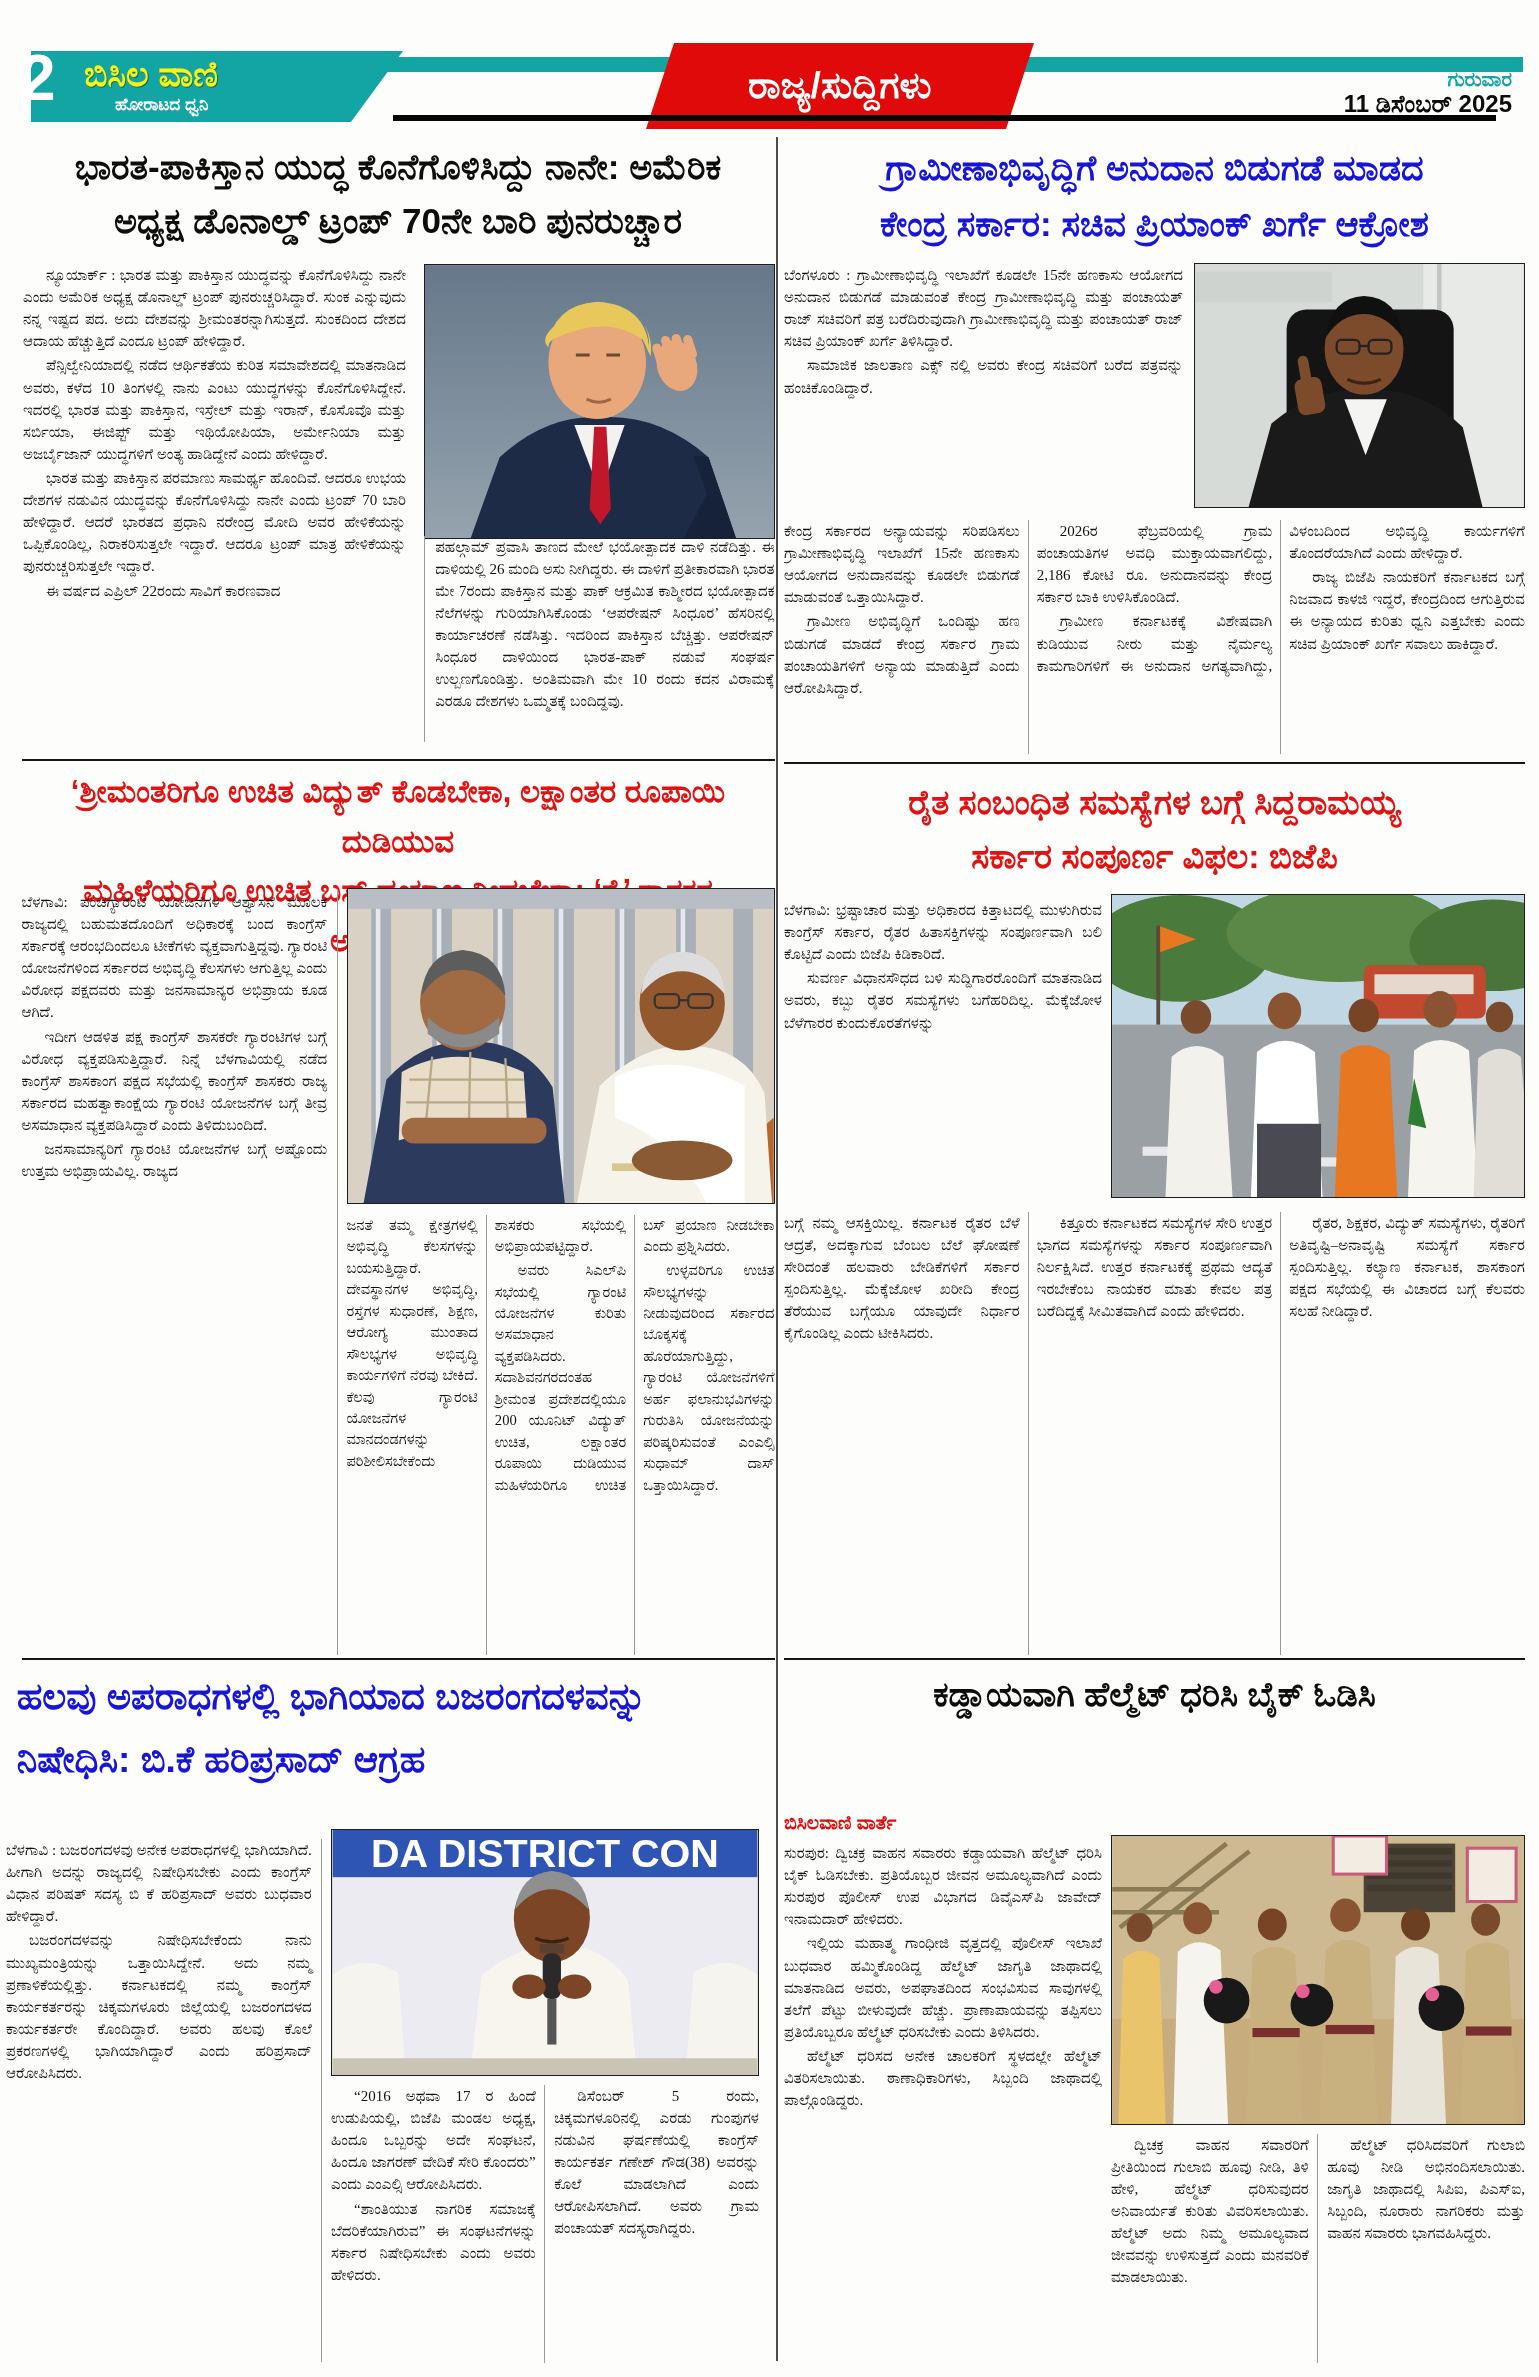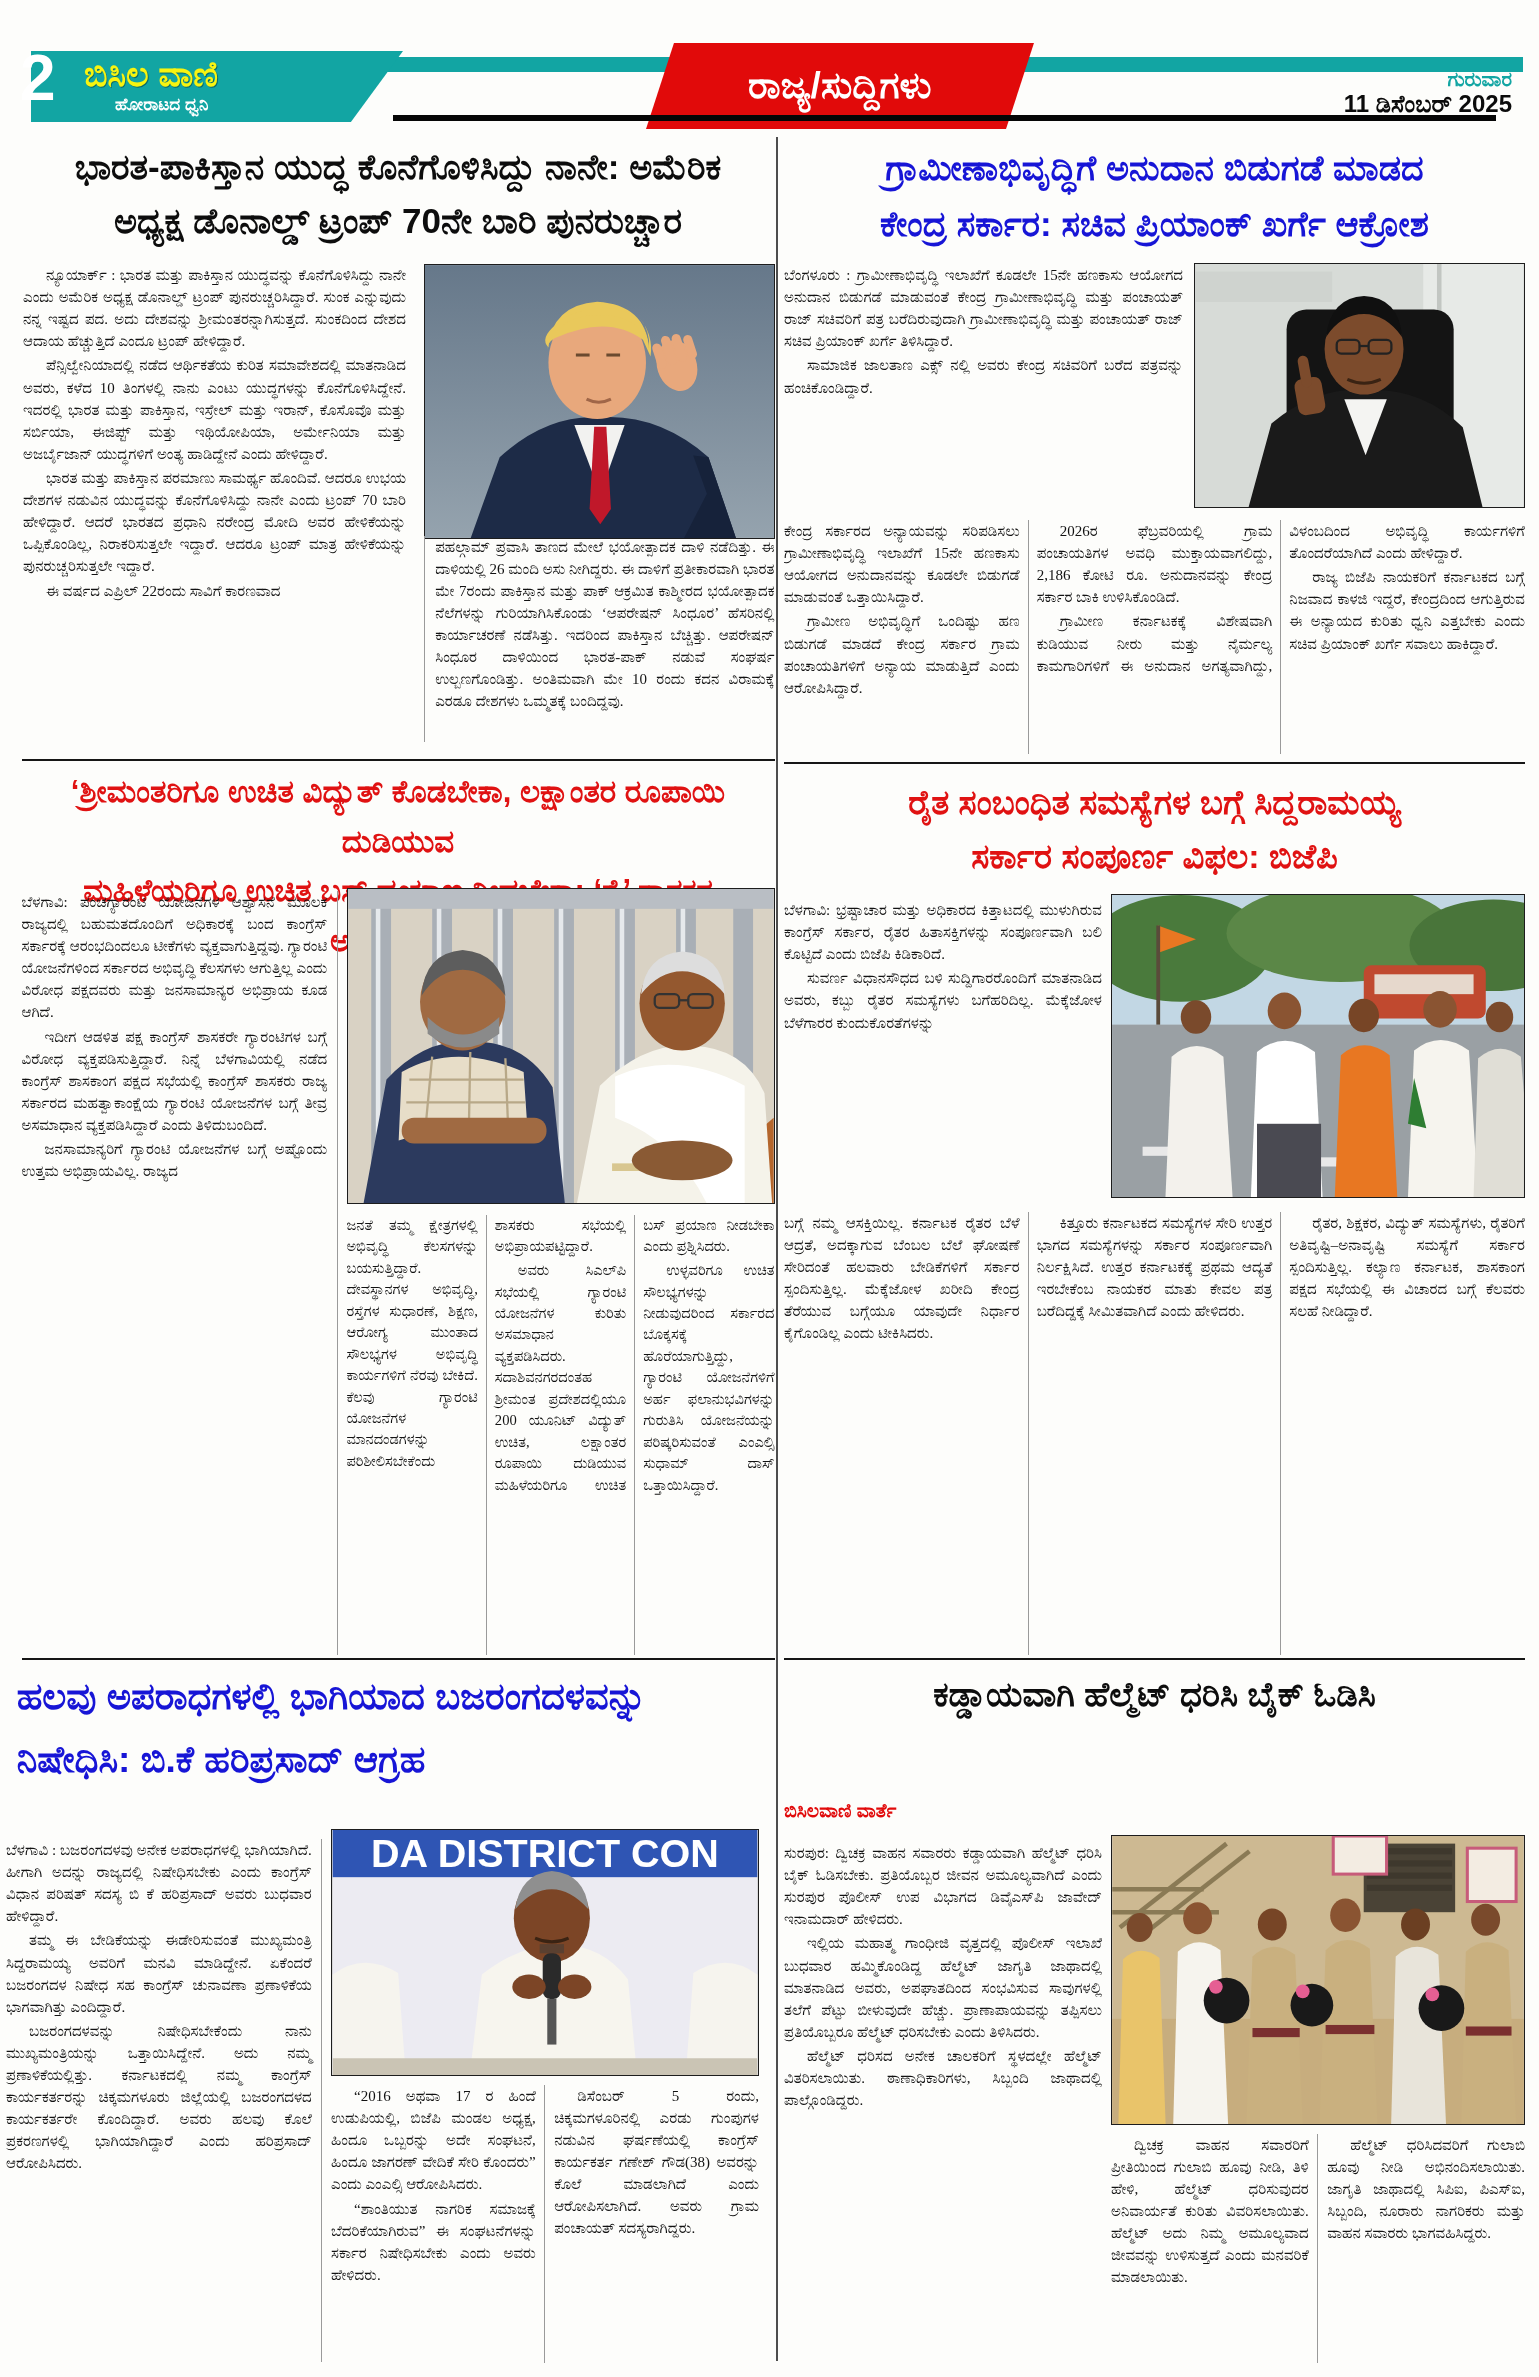--- a/index.html
+++ b/index.html
@@ -269,21 +269,20 @@
   </div>
 </div>
 
 <div class="art" style="left:6px;top:1666px;width:753px;height:696px;">
   <h1 class="hl hl-blue" style="text-align:left;padding-left:10.7px;font-size:37px;line-height:1.7;">
     <span class="line">ಹಲವು ಅಪರಾಧಗಳಲ್ಲಿ ಭಾಗಿಯಾದ ಬಜರಂಗದಳವನ್ನು</span>
     <span class="line">ನಿಷೇಧಿಸಿ: ಬಿ.ಕೆ ಹರಿಪ್ರಸಾದ್ ಆಗ್ರಹ</span>
   </h1>
   <div class="colbox rule-right" style="left:0;top:173px;width:316px;height:523px;">
     <p class="bp" style="text-indent:0;">ಬೆಳಗಾವಿ : ಬಜರಂಗದಳವು ಅನೇಕ ಅಪರಾಧಗಳಲ್ಲಿ ಭಾಗಿಯಾಗಿದೆ. ಹೀಗಾಗಿ ಅದನ್ನು ರಾಜ್ಯದಲ್ಲಿ ನಿಷೇಧಿಸಬೇಕು ಎಂದು ಕಾಂಗ್ರೆಸ್ ವಿಧಾನ ಪರಿಷತ್ ಸದಸ್ಯ ಬಿ ಕೆ ಹರಿಪ್ರಸಾದ್ ಅವರು ಬುಧವಾರ ಹೇಳಿದ್ದಾರೆ.</p>
-    <p class="bp">ತಮ್ಮ ಈ ಬೇಡಿಕೆಯನ್ನು ಈಡೇರಿಸುವಂತೆ ಮುಖ್ಯಮಂತ್ರಿ ಸಿದ್ದರಾಮಯ್ಯ ಅವರಿಗೆ ಮನವಿ ಮಾಡಿದ್ದೇನೆ. ಏಕೆಂದರೆ ಬಜರಂಗದಳ ನಿಷೇಧ ಸಹ ಕಾಂಗ್ರೆಸ್ ಚುನಾವಣಾ ಪ್ರಣಾಳಿಕೆಯ ಭಾಗವಾಗಿತ್ತು ಎಂದಿದ್ದಾರೆ.</p>
     <p class="bp">ಬಜರಂಗದಳವನ್ನು ನಿಷೇಧಿಸಬೇಕೆಂದು ನಾನು ಮುಖ್ಯಮಂತ್ರಿಯನ್ನು ಒತ್ತಾಯಿಸಿದ್ದೇನೆ. ಅದು ನಮ್ಮ ಪ್ರಣಾಳಿಕೆಯಲ್ಲಿತ್ತು. ಕರ್ನಾಟಕದಲ್ಲಿ ನಮ್ಮ ಕಾಂಗ್ರೆಸ್ ಕಾರ್ಯಕರ್ತರನ್ನು ಚಿಕ್ಕಮಗಳೂರು ಜಿಲ್ಲೆಯಲ್ಲಿ ಬಜರಂಗದಳದ ಕಾರ್ಯಕರ್ತರೇ ಕೊಂದಿದ್ದಾರೆ. ಅವರು ಹಲವು ಕೊಲೆ ಪ್ರಕರಣಗಳಲ್ಲಿ ಭಾಗಿಯಾಗಿದ್ದಾರೆ ಎಂದು ಹರಿಪ್ರಸಾದ್ ಆರೋಪಿಸಿದರು.</p>
   </div>
   <div class="photo" style="left:325px;top:163px;width:428px;height:247px;">
     <svg viewBox="0 0 558 322">
       <rect width="558" height="322" fill="#ecebf2"></rect>
       <rect x="0" y="0" width="558" height="62" fill="#2f55b4"></rect>
       <text x="279" y="48" text-anchor="middle" font-family="Liberation Sans, sans-serif" font-size="52" font-weight="bold" fill="#ffffff">DA DISTRICT CON</text>
 
       <path d="M0 322 L0 190 Q40 160 86 188 L96 322 Z" fill="#f6f4ee"></path>
       <path d="M558 322 L558 190 Q518 160 474 188 L464 322 Z" fill="#f6f4ee"></path>
@@ -304,21 +303,21 @@
     <p class="bp" style="text-indent:23px;">“2016 ಅಥವಾ 17 ರ ಹಿಂದೆ ಉಡುಪಿಯಲ್ಲಿ, ಬಿಜೆಪಿ ಮಂಡಲ ಅಧ್ಯಕ್ಷ, ಹಿಂದೂ ಒಬ್ಬರನ್ನು ಅದೇ ಸಂಘಟನೆ, ಹಿಂದೂ ಜಾಗರಣ್ ವೇದಿಕೆ ಸೇರಿ ಕೊಂದರು” ಎಂದು ಎಂಎಲ್ಸಿ ಆರೋಪಿಸಿದರು.</p>
     <p class="bp">“ಶಾಂತಿಯುತ ನಾಗರಿಕ ಸಮಾಜಕ್ಕೆ ಬೆದರಿಕೆಯಾಗಿರುವ” ಈ ಸಂಘಟನೆಗಳನ್ನು ಸರ್ಕಾರ ನಿಷೇಧಿಸಬೇಕು ಎಂದು ಅವರು ಹೇಳಿದರು.</p>
     <p class="bp">ಡಿಸೆಂಬರ್ 5 ರಂದು, ಚಿಕ್ಕಮಗಳೂರಿನಲ್ಲಿ ಎರಡು ಗುಂಪುಗಳ ನಡುವಿನ ಘರ್ಷಣೆಯಲ್ಲಿ ಕಾಂಗ್ರೆಸ್ ಕಾರ್ಯಕರ್ತ ಗಣೇಶ್ ಗೌಡ(38) ಅವರನ್ನು ಕೊಲೆ ಮಾಡಲಾಗಿದೆ ಎಂದು ಆರೋಪಿಸಲಾಗಿದೆ. ಅವರು ಗ್ರಾಮ ಪಂಚಾಯತ್ ಸದಸ್ಯರಾಗಿದ್ದರು.</p>
   </div>
 </div>
 
 <div class="art" style="left:784px;top:1666px;width:741px;height:696px;">
   <h1 class="hl hl-black" style="font-size:34px;line-height:1.65;">
     <span class="line">ಕಡ್ಡಾಯವಾಗಿ ಹೆಲ್ಮೆಟ್ ಧರಿಸಿ ಬೈಕ್ ಓಡಿಸಿ</span>
   </h1>
-  <div class="byline" style="left:0;top:134px;">ಬಿಸಿಲವಾಣಿ ವಾರ್ತೆ</div>
+  <div class="byline" style="left:0;top:146px;">ಬಿಸಿಲವಾಣಿ ವಾರ್ತೆ</div>
   <div class="colbox" style="left:0;top:176px;width:318px;height:520px;">
     <p class="bp" style="text-indent:0;">ಸುರಪುರ: ದ್ವಿಚಕ್ರ ವಾಹನ ಸವಾರರು ಕಡ್ಡಾಯವಾಗಿ ಹೆಲ್ಮೆಟ್ ಧರಿಸಿ ಬೈಕ್ ಓಡಿಸಬೇಕು. ಪ್ರತಿಯೊಬ್ಬರ ಜೀವನ ಅಮೂಲ್ಯವಾಗಿದೆ ಎಂದು ಸುರಪುರ ಪೊಲೀಸ್ ಉಪ ವಿಭಾಗದ ಡಿವೈಎಸ್‌ಪಿ ಜಾವೇದ್ ಇನಾಮದಾರ್ ಹೇಳಿದರು.</p>
     <p class="bp">ಇಲ್ಲಿಯ ಮಹಾತ್ಮ ಗಾಂಧೀಜಿ ವೃತ್ತದಲ್ಲಿ ಪೊಲೀಸ್ ಇಲಾಖೆ ಬುಧವಾರ ಹಮ್ಮಿಕೊಂಡಿದ್ದ ಹೆಲ್ಮೆಟ್ ಜಾಗೃತಿ ಜಾಥಾದಲ್ಲಿ ಮಾತನಾಡಿದ ಅವರು, ಅಪಘಾತದಿಂದ ಸಂಭವಿಸುವ ಸಾವುಗಳಲ್ಲಿ ತಲೆಗೆ ಪೆಟ್ಟು ಬೀಳುವುದೇ ಹೆಚ್ಚು. ಪ್ರಾಣಾಪಾಯವನ್ನು ತಪ್ಪಿಸಲು ಪ್ರತಿಯೊಬ್ಬರೂ ಹೆಲ್ಮೆಟ್ ಧರಿಸಬೇಕು ಎಂದು ತಿಳಿಸಿದರು.</p>
     <p class="bp">ಹೆಲ್ಮೆಟ್ ಧರಿಸದ ಅನೇಕ ಚಾಲಕರಿಗೆ ಸ್ಥಳದಲ್ಲೇ ಹೆಲ್ಮೆಟ್ ವಿತರಿಸಲಾಯಿತು. ಠಾಣಾಧಿಕಾರಿಗಳು, ಸಿಬ್ಬಂದಿ ಜಾಥಾದಲ್ಲಿ ಪಾಲ್ಗೊಂಡಿದ್ದರು.</p>
   </div>
   <div class="photo" style="left:327px;top:169px;width:414px;height:290px;">
     <svg viewBox="0 0 540 378">
       <rect width="540" height="378" fill="#cdb992"></rect>
       <g stroke="#8a7a55" stroke-width="6">
         <line x1="10" y1="120" x2="150" y2="10"></line>

